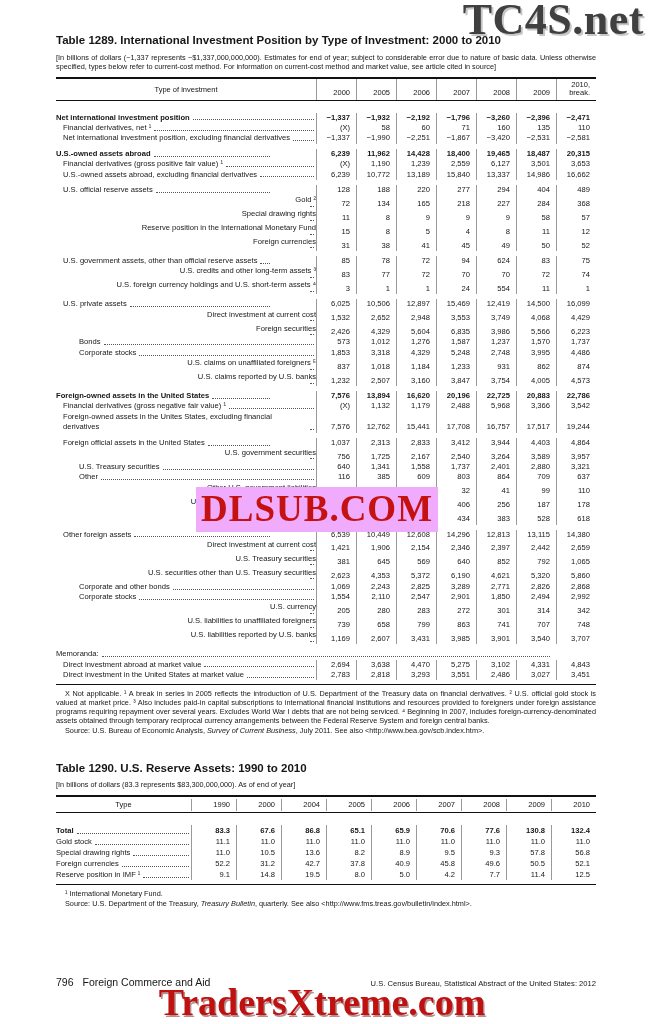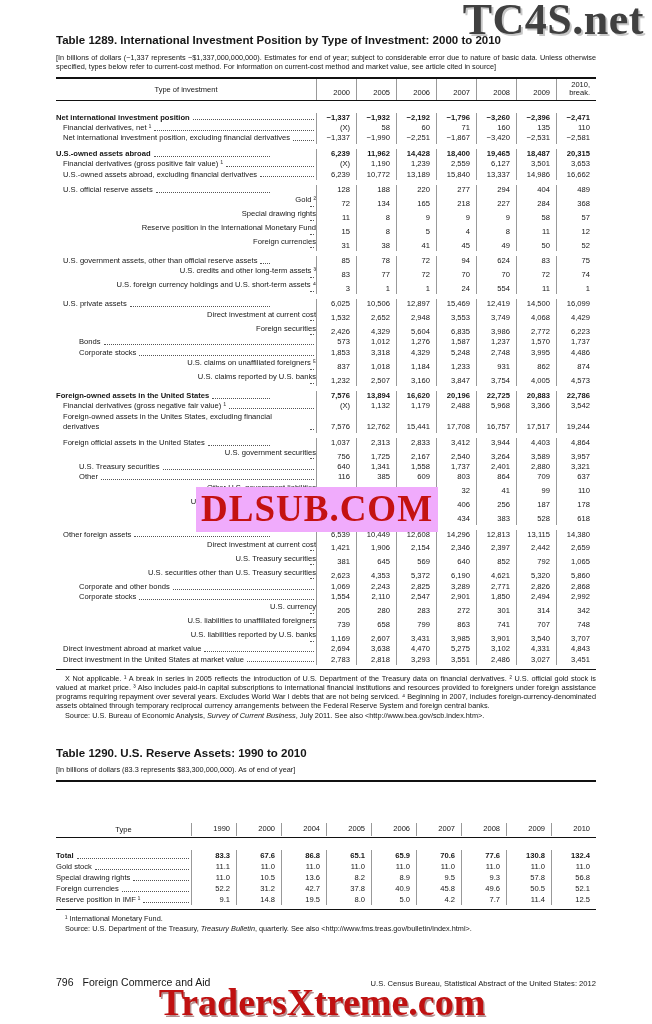--- a/index.html
+++ b/index.html
@@ -35,21 +35,21 @@
   .ind1 .labelcell { padding-left:7px; }
   .ind2 .labelcell { padding-left:15px;flex-direction:column; }
   .ind3 .labelcell { padding-left:23px; }
 
   .fn { font-size:7.3px; line-height:8.9px; margin:5px 0 0 0; text-align:justify; text-indent:9px; }
   .src { margin-top:1px; }
 
   .t1290-block { margin-top:26px; }
   .t1290 .val, .t1290 .year { width:45px; }
   .t1290 .row { line-height:11px; }
-  .t1290 .thead { min-height:16px;margin-top:40px; }
+  .t1290 .thead { min-height:16px; }
 
   .footer { position:absolute; left:56px; right:56px; top:976px; display:flex; justify-content:space-between; align-items:baseline; }
   .footer-left { display:flex; align-items:baseline; }
   .page-num { font-size:10.5px; }
   .section-name { font-size:10.5px; margin-left:9px; }
   .footer-right { font-size:7.6px;padding-left:47px; }
 
   .wm-top {
     position:absolute; top:-6px; right:8px; z-index:5;
     font-family:"Liberation Serif", serif; font-weight:bold; font-size:44px;
@@ -360,21 +360,21 @@
             <div class="labelcell">
               <span class="lbl">Foreign securities</span>
               <span class="dots"></span>
             </div>
             <div class="vals">
               <span class="val">2,426</span>
               <span class="val">4,329</span>
               <span class="val">5,604</span>
               <span class="val">6,835</span>
               <span class="val">3,986</span>
-              <span class="val">2,772</span>
+              <span class="val">5,566</span>
               <span class="val">6,223</span>
             </div>
           </div>
 
           <div class="row ind3">
             <div class="labelcell">
               <span class="lbl">Bonds</span>
               <span class="dots"></span>
             </div>
             <div class="vals">
@@ -733,20 +733,27 @@
               <span class="val">1,169</span>
               <span class="val">2,607</span>
               <span class="val">3,431</span>
               <span class="val">3,985</span>
               <span class="val">3,901</span>
               <span class="val">3,540</span>
               <span class="val">3,707</span>
             </div>
           </div>
 
+          <div class="row gap">
+            <div class="labelcell">
+              <span class="lbl">Memoranda:</span>
+              <span class="dots"></span>
+            </div>
+            <div class="vals"></div>
+          </div>
 
           <div class="row ind1">
             <div class="labelcell">
               <span class="lbl">Direct investment abroad at market value</span>
               <span class="dots"></span>
             </div>
             <div class="vals">
               <span class="val">2,694</span>
               <span class="val">3,638</span>
               <span class="val">4,470</span>

